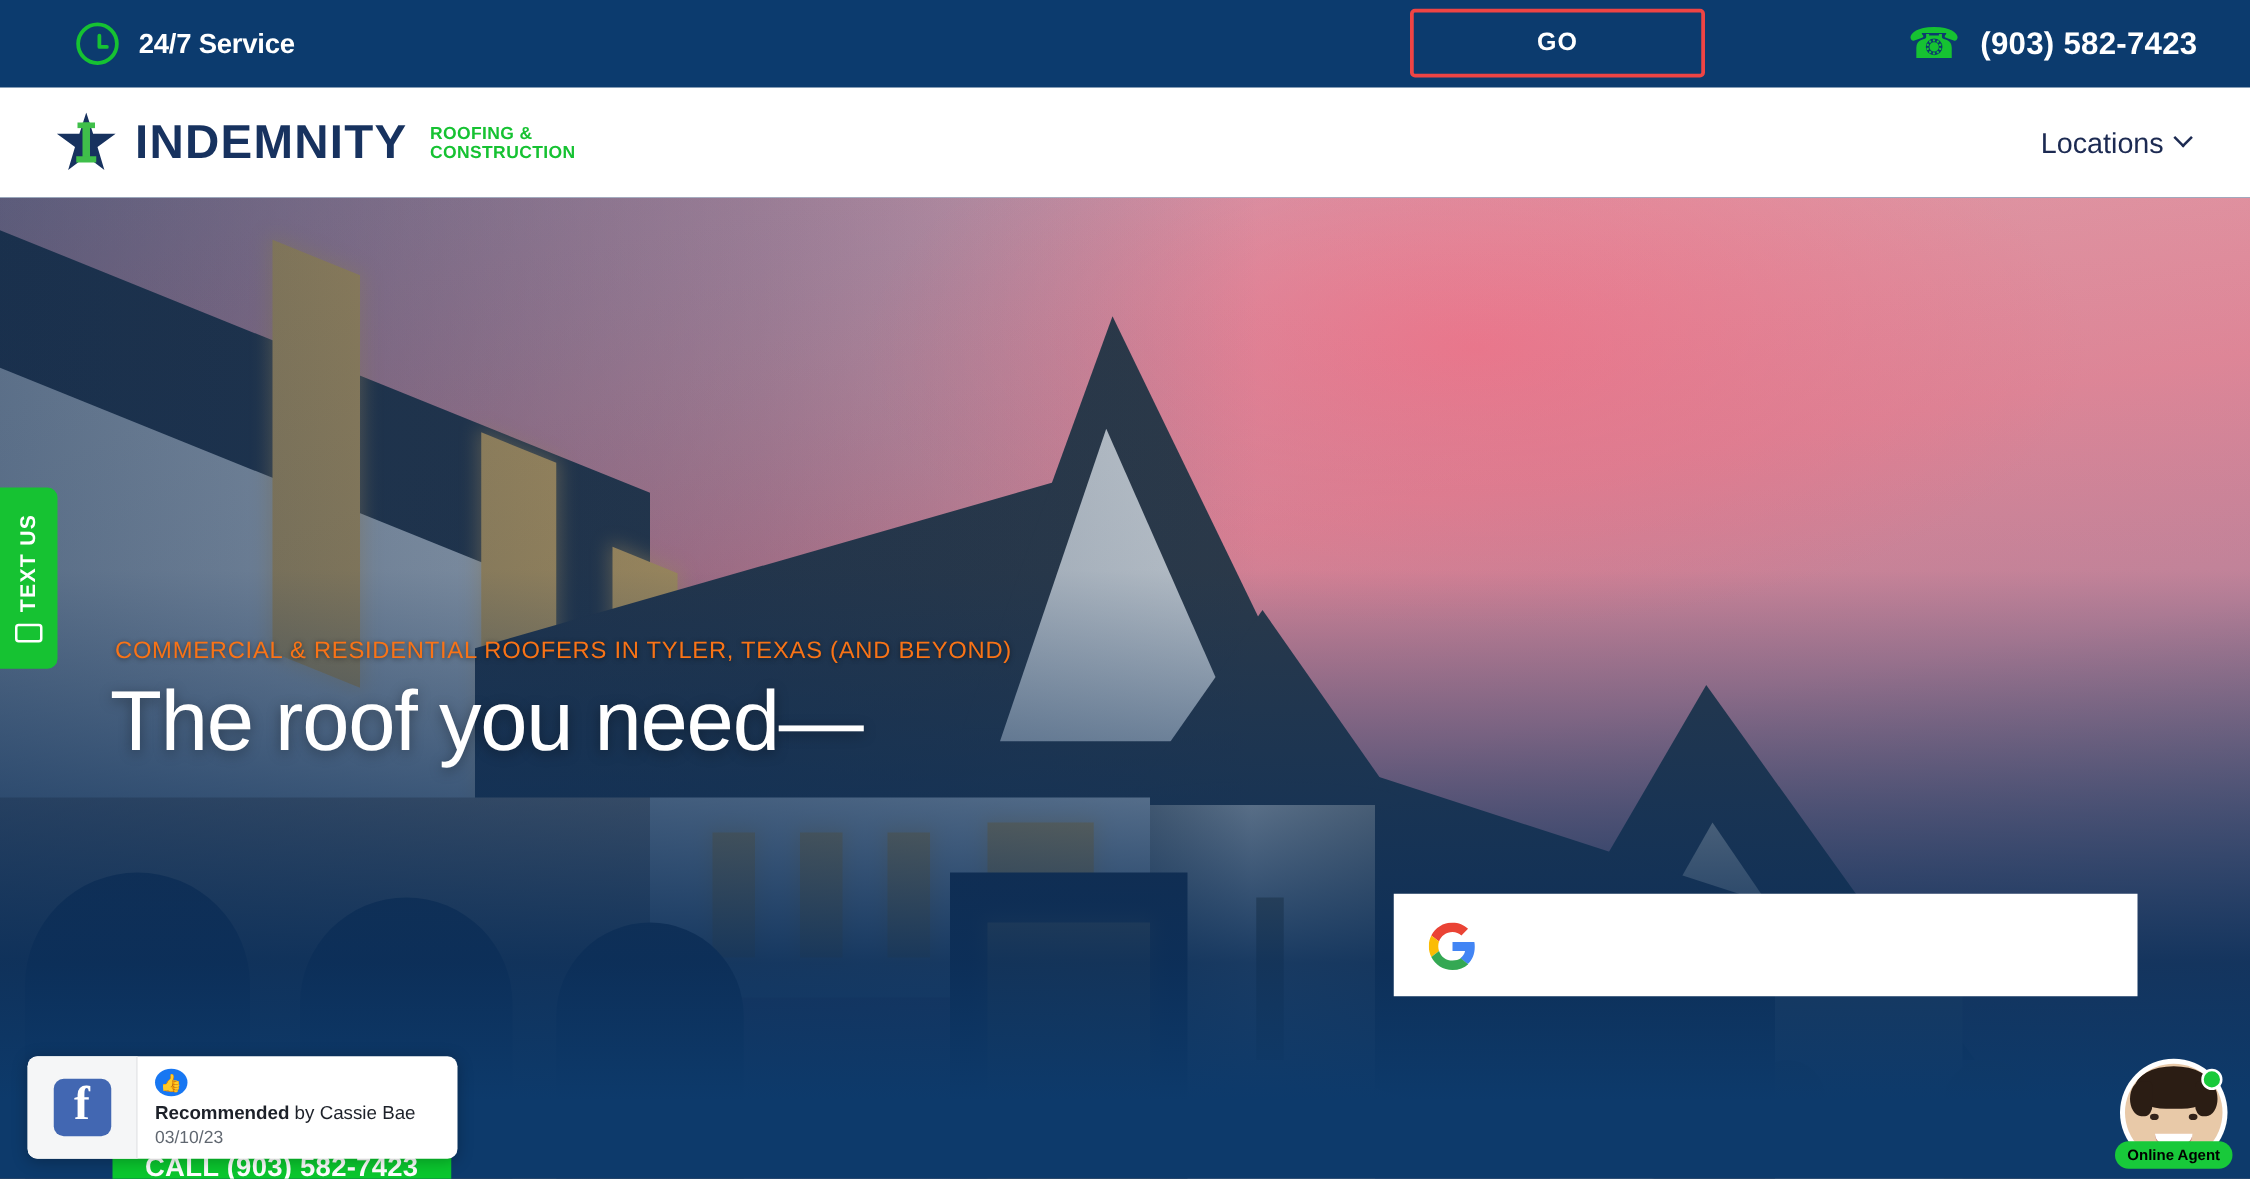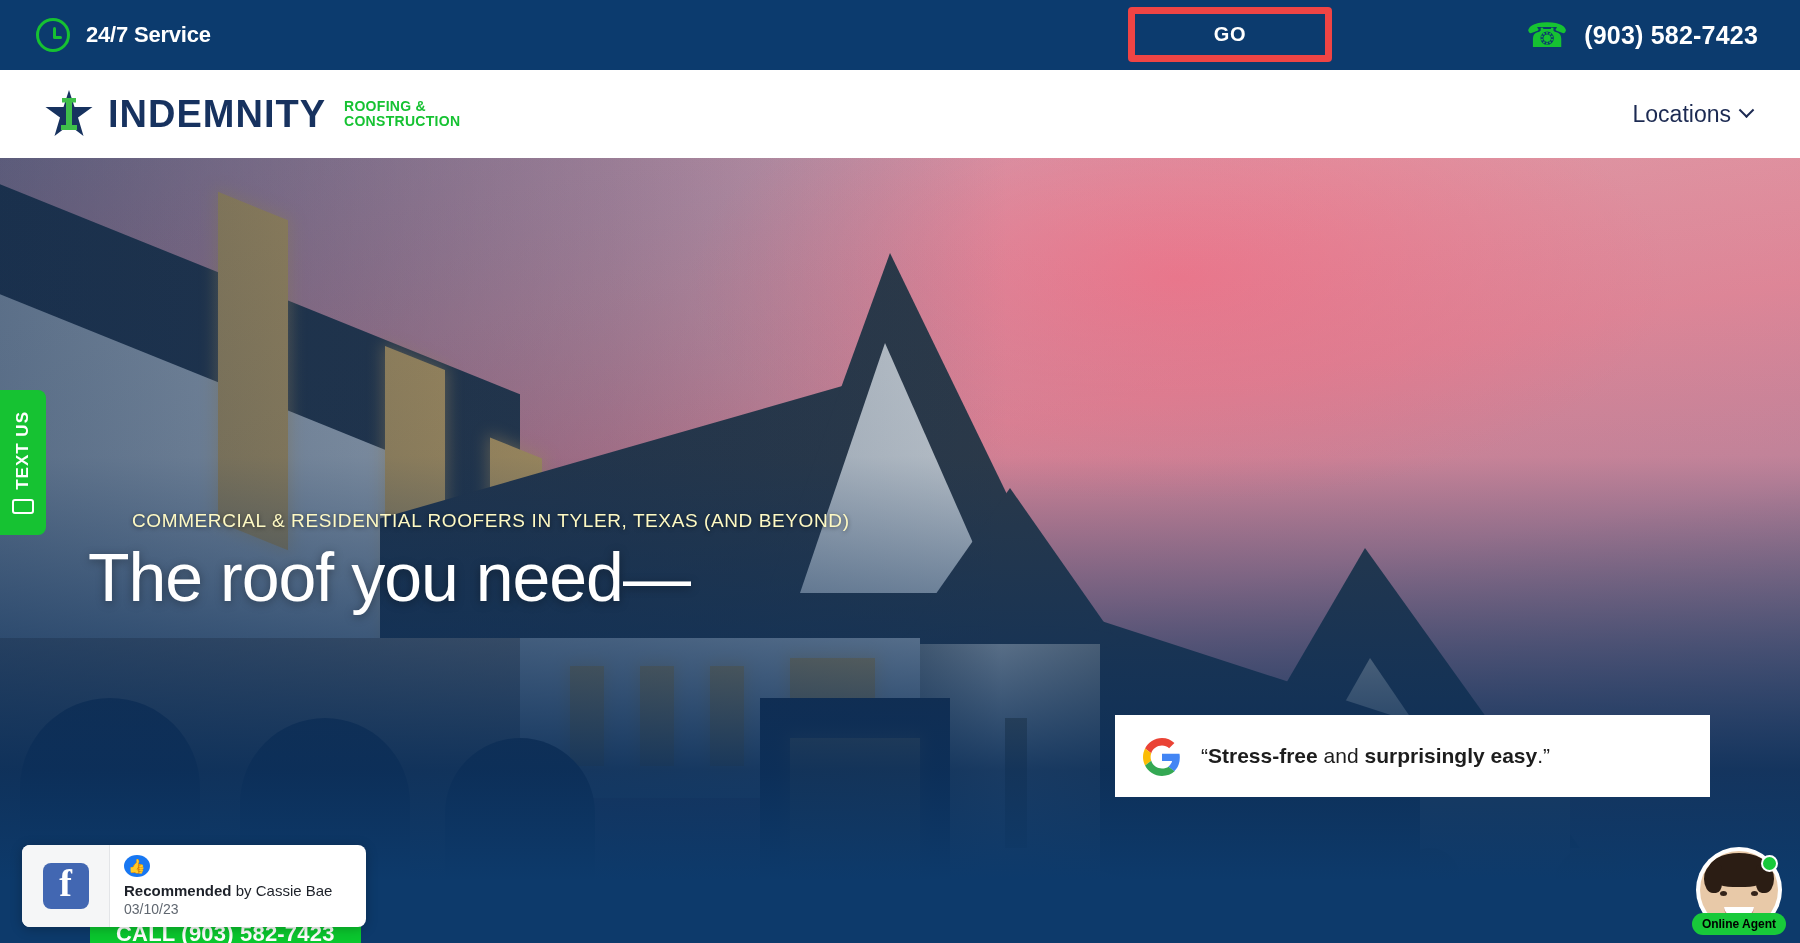--- a/index.html
+++ b/index.html
@@ -9,38 +9,38 @@
     font-family: "Liberation Sans", sans-serif;
     overflow: hidden; background: #0d3a6b;
   }
   .page { position: relative; width: 1800px; height: 943px; overflow: hidden; }
 
   
   .topbar {
     position: absolute; top: 0; left: 0; width: 1800px; height: 70px;
     background: #0c3b6e; display: flex; align-items: center; z-index: 40;
   }
-  .topbar-left { display: flex; align-items: center; gap: 16px; padding-left: 36px; width: 430px; }
+  .topbar-left { display: flex; align-items: center; gap: 16px; padding-left: 61px; width: 430px; }
   .clock-icon { width: 34px; height: 34px; border: 3px solid #16c232; border-radius: 50%; position: relative; flex: 0 0 auto; }
   .clock-icon::before { content:""; position:absolute; left:14px; top:6px; width:3px; height:11px; background:#16c232; border-radius:2px; }
   .clock-icon::after  { content:""; position:absolute; left:14px; top:15px; width:9px; height:3px; background:#16c232; border-radius:2px; }
   .svc-text { color:#fff; font-size: 22px; font-weight: 700; letter-spacing:-0.2px; }
 
   .office-select {
     position:absolute; left:470px; top:12px; width:640px; height:46px;
     background:#fff; border:none; border-radius:3px;
     display:flex; align-items:center; padding: 0 18px; cursor:pointer;
   }
   .office-select .sel-text { color:#2b3a67; font-size:19px; flex:1; }
   .chev { width:12px; height:12px; border-right:2px solid #555f7a; border-bottom:2px solid #555f7a;
           transform: rotate(45deg) translate(-3px,-3px); }
 
   .go-btn {
-    position:absolute; left:1128px; top:7px; width:204px; height:55px;
-    background:#0c3b6e; border:7px solid #ef4444; border-radius:4px;
+    position:absolute; left:1128px; top:7px; width:236px; height:55px;
+    background:#0c3b6e; border:3px solid #ef4444; border-radius:4px;
     color:#fff; font-size:20px; font-weight:800; letter-spacing:0.8px;
     display:flex; align-items:center; justify-content:center; cursor:pointer;
   }
 
   .topbar-phone { position:absolute; right:42px; top:0; height:70px; display:flex; align-items:center; gap:16px; cursor:pointer; }
   .phone-glyph { color:#16c232; font-size:34px; line-height:1; transform: scaleX(-1); }
   .phone-num { color:#fff; font-size:25px; font-weight:800; letter-spacing:0.2px; }
 
   
   .nav {
@@ -89,22 +89,22 @@
       linear-gradient(to bottom, rgba(12,50,95,0.05) 0%, rgba(12,50,95,0.12) 38%, rgba(11,48,92,0.62) 62%, rgba(11,47,90,0.93) 78%, #0d3a6b 92%, #0d3a6b 100%);
   }
   .hero-overlay-left {
     position:absolute; inset:0;
     background: linear-gradient(to right, rgba(10,40,80,0.55) 0%, rgba(10,40,80,0.25) 34%, rgba(10,40,80,0) 56%);
   }
 
   
   .hero-content { position:absolute; left:0; top:0; width:1800px; height:785px; z-index:10; }
   .eyebrow {
-    position:absolute; left:92px; top:352px; color:#fef9c3; font-size:19px;
-    letter-spacing:0.6px; text-shadow:0 1px 4px rgba(0,0,0,.5);margin-left:40px;
+    position:absolute; left:92px; top:352px; color:#f97316; font-size:19px;
+    letter-spacing:0.6px; text-shadow:0 1px 4px rgba(0,0,0,.5);
   }
   .headline {
     position:absolute; left:88px; top:385px; width:840px;
     color:#fff; font-size:68px; line-height:1.02; font-weight:400;
     text-shadow:0 2px 10px rgba(0,0,0,.35); letter-spacing:-1px;
   }
   .headline .line2 { color:#0ac72e; font-weight:800; display:block; margin-top:4px; letter-spacing:-1.5px; }
   .headline .dot-white { color:#fff; }
   .call-btn {
     position:absolute; left:90px; top:750px; height:52px; padding:0 26px;
@@ -271,21 +271,20 @@
 
       <div class="call-btn">CALL (903) 582-7423</div>
 
       <div class="review-card" id="rev1">
         <svg class="g-logo" viewBox="0 0 48 48">
           <path fill="#EA4335" d="M24 9.5c3.5 0 6.6 1.2 9 3.6l6.7-6.7C35.6 2.5 30.2 0 24 0 14.6 0 6.5 5.4 2.6 13.2l7.8 6.1C12.3 13.4 17.7 9.5 24 9.5z"></path>
           <path fill="#4285F4" d="M46.5 24.5c0-1.6-.1-3.2-.4-4.7H24v9.1h12.7c-.6 3-2.3 5.5-4.8 7.2l7.6 5.9c4.4-4.1 7-10.1 7-17.5z"></path>
           <path fill="#FBBC05" d="M10.4 28.7c-.5-1.5-.8-3-.8-4.7s.3-3.2.8-4.7l-7.8-6.1C1 16.4 0 20.1 0 24s1 7.6 2.6 10.8l7.8-6.1z"></path>
           <path fill="#34A853" d="M24 48c6.5 0 11.9-2.1 15.9-5.9l-7.6-5.9c-2.1 1.4-4.8 2.3-8.3 2.3-6.3 0-11.7-3.9-13.6-9.8l-7.8 6.1C6.5 42.6 14.6 48 24 48z"></path>
         </svg>
-        <div class="rev-text"><span>“</span><b>Stress-free</b><span> and </span><b>surprisingly easy</b><span>.”</span></div>
       </div>
 
 
     </div>
   </div>
 
   <div class="textus">
     <span class="textus-label">TEXT US</span>
     <span class="textus-icon"></span>
   </div>

